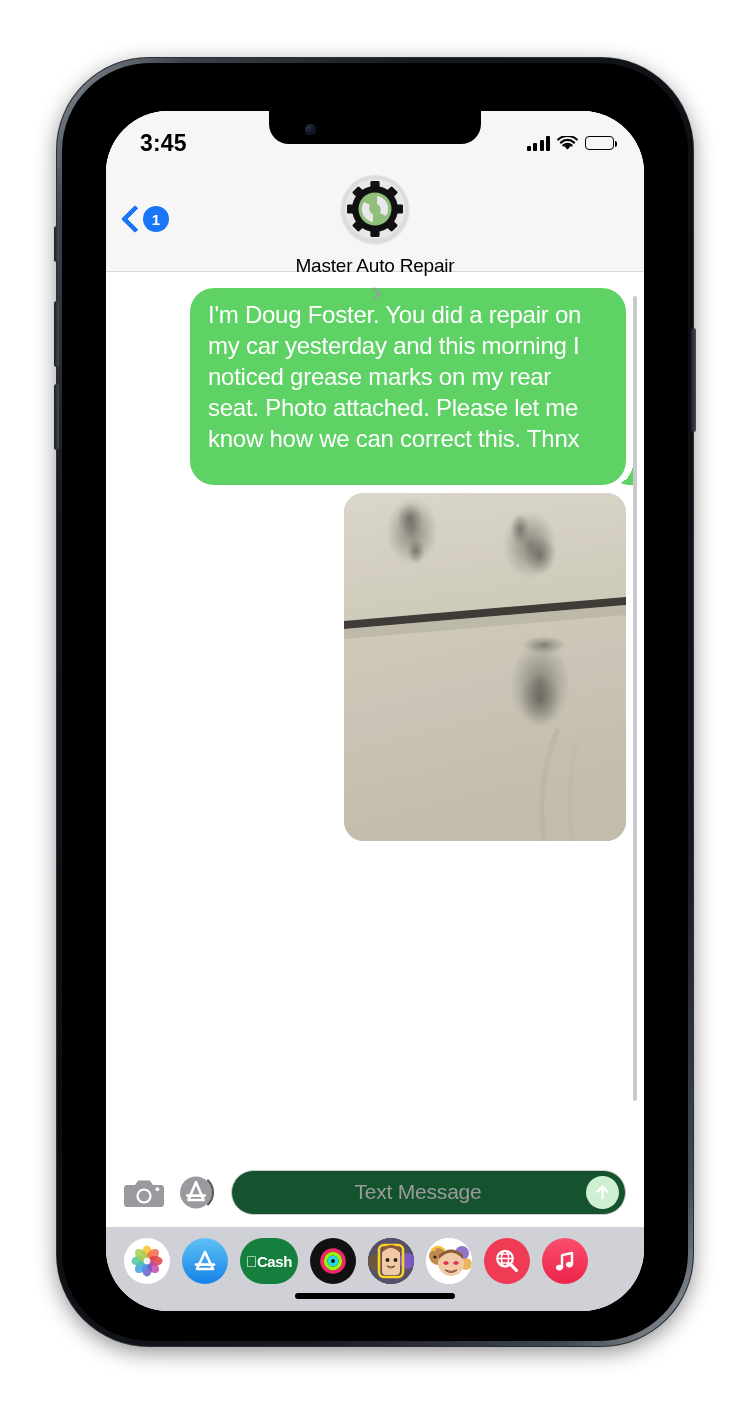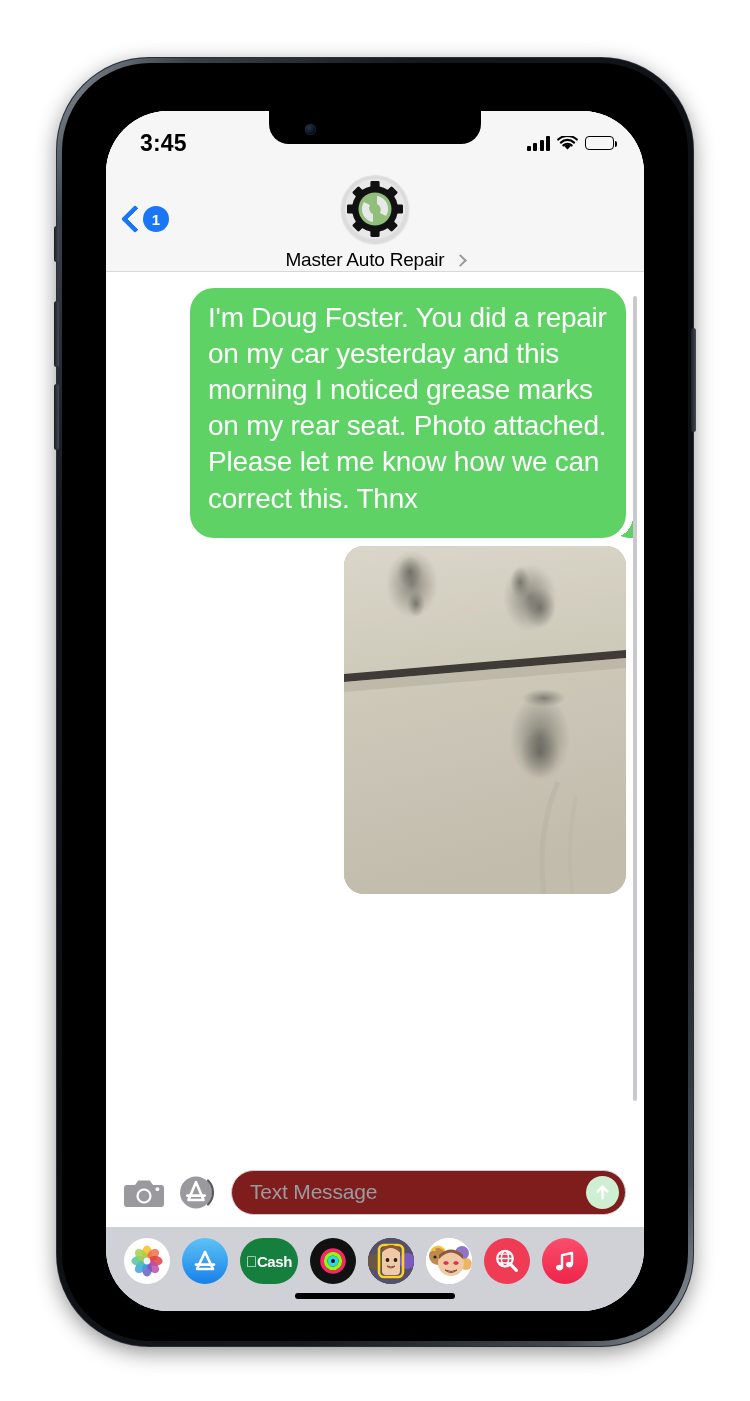--- a/index.html
+++ b/index.html
@@ -95,21 +95,21 @@
     position:absolute;left:0;right:0;top:64px;display:flex;flex-direction:column;align-items:center;cursor:pointer;
   }
   #contact-avatar{
     width:68px;height:68px;border-radius:50%;
     background:radial-gradient(circle at 50% 45%,#f2f2f2 0%,#e2e2e2 58%,#c9c9c9 100%);
     position:relative;overflow:hidden;
     box-shadow:0 1px 2px rgba(0,0,0,.14);
   }
   #contact-avatar svg{position:absolute;left:0;top:0;}
   #contact-name-row{
-    display:flex;align-items:center;gap:11px;margin-top:6px;
+    display:flex;align-items:center;gap:11px;margin-top:12px;flex-direction:column;
   }
   #contact-name{font-size:19px;color:#000;font-weight:400;letter-spacing:-.2px;}
   #contact-chevron{
     width:7px;height:7px;border-top:2px solid #9a9a9e;border-right:2px solid #9a9a9e;
     transform:rotate(45deg);margin-top:1px;
   }
 
   
   #conversation{
     position:absolute;left:0;top:161px;right:0;bottom:122px;
@@ -119,22 +119,22 @@
   #scrollbar{
     position:absolute;right:7px;top:24px;width:4px;height:805px;
     background:#c9c9cd;border-radius:2px;z-index:5;
   }
 
   .msg-row{display:flex;margin-bottom:10px;}
   .msg-row.out{justify-content:flex-end;}
   .msg-row.in{justify-content:flex-start;}
 
   .bubble{
-    position:relative;max-width:400px;padding:12px 18px 21px 18px;
-    font-size:28px;line-height:1.29;letter-spacing:-.25px;
+    position:relative;max-width:400px;padding:12px 18px 30px 18px;
+    font-size:24px;line-height:1.29;letter-spacing:-.25px;
     border-radius:24px;word-wrap:break-word;
   }
   .bubble.out{background:#5FD265;color:#fff;}
   .bubble.in{background:#E7E7E9;color:#000;}
 
   
   .bubble.out::after{
     content:"";position:absolute;right:-7px;bottom:0;width:22px;height:22px;
     background:#5FD265;
     -webkit-mask:radial-gradient(circle 22px at 0% 0%,transparent 0 22px,#000 22px);
@@ -166,21 +166,22 @@
   
   #input-bar{
     position:absolute;left:0;right:0;bottom:84px;height:70px;
     background:#fff;display:flex;align-items:center;gap:14px;padding:0 18px;box-sizing:border-box;
   }
   #camera-button{width:40px;height:33px;flex:none;cursor:pointer;}
   #appstore-button{width:39px;height:39px;flex:none;cursor:pointer;position:relative;}
   #text-field{
     flex:1;height:45px;border:1.6px solid #cdcdd1;border-radius:23px;
     display:flex;align-items:center;padding:0 6px 0 18px;box-sizing:border-box;
-    background:#7f1d1d;
+    background:#14532d;
+    text-align:center;
   }
   #text-placeholder{flex:1;font-size:21px;color:#9b9b9f;letter-spacing:-.2px;}
   #send-button{
     width:33px;height:33px;border-radius:50%;background:#CFEFD2;flex:none;
     display:flex;align-items:center;justify-content:center;cursor:pointer;
   }
 
   
   #app-drawer{
     position:absolute;left:0;right:0;bottom:0;height:84px;background:#CFD1D6;

